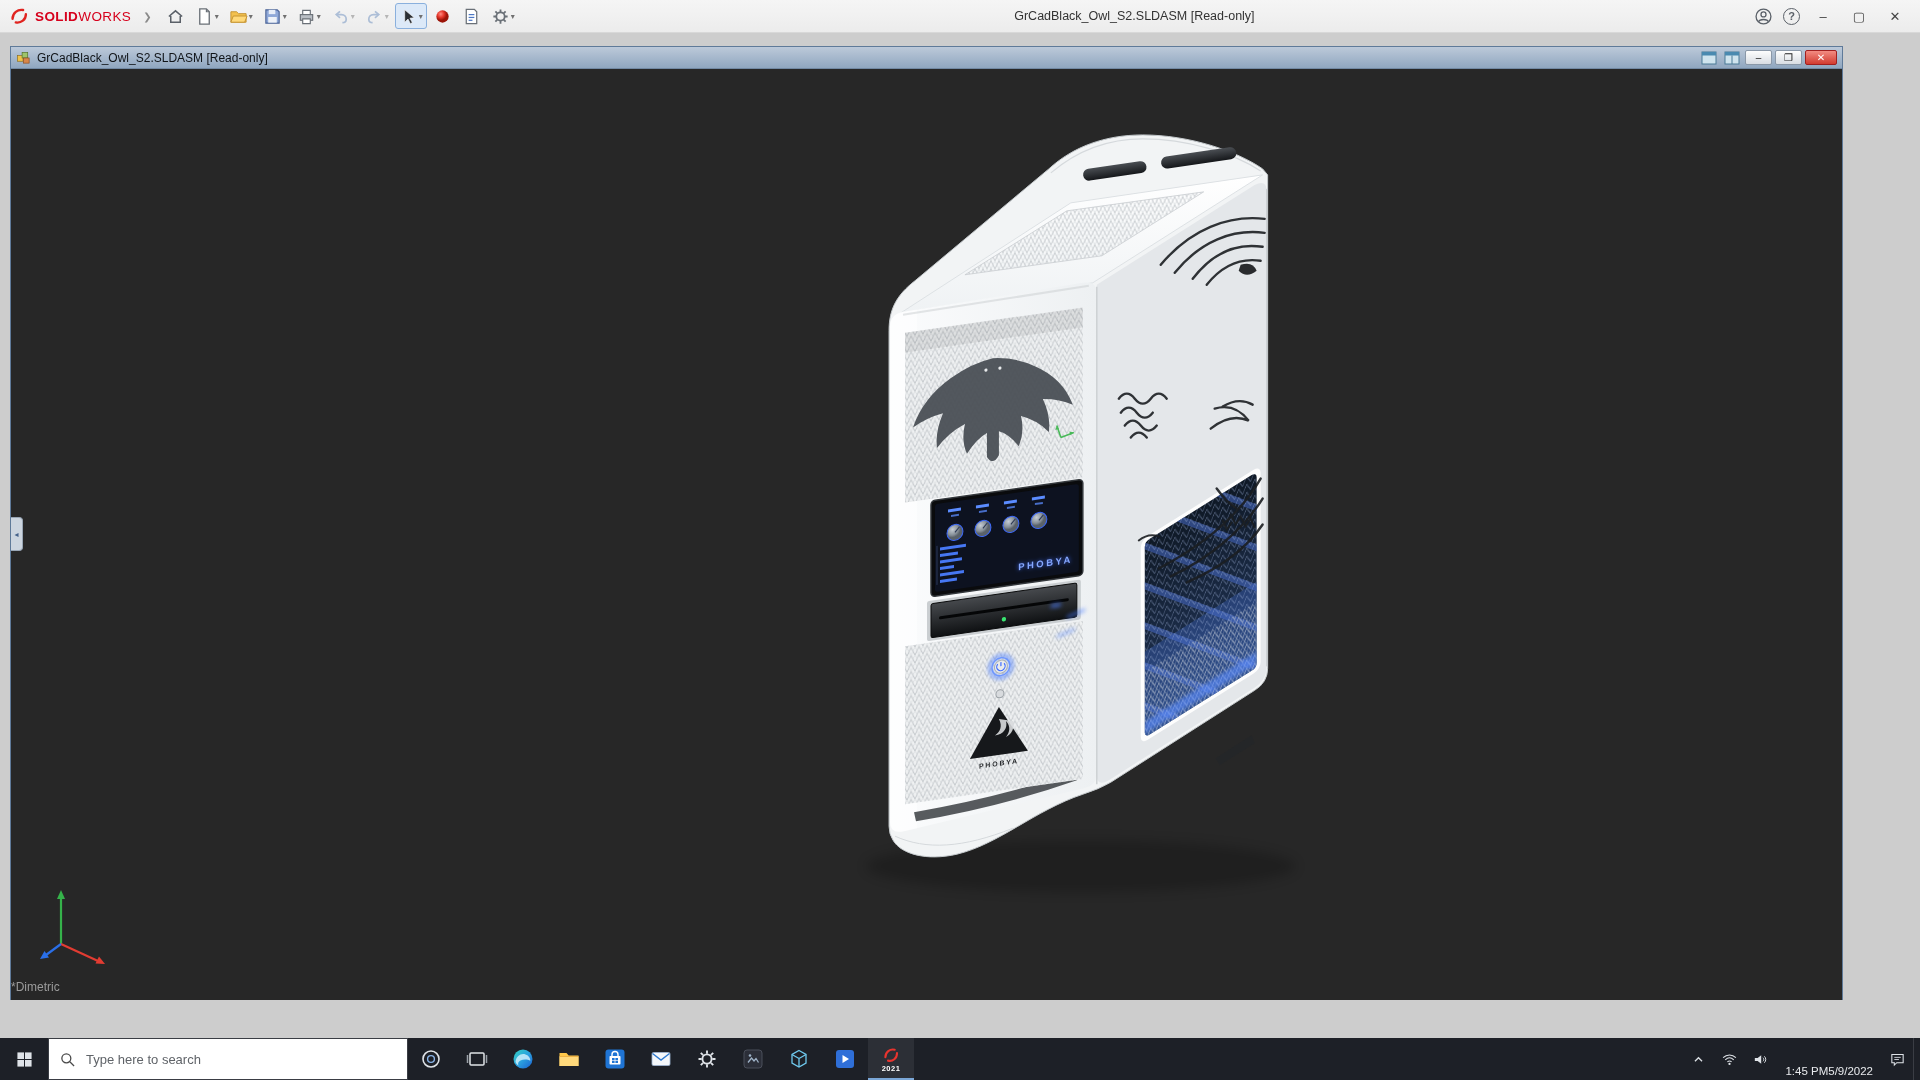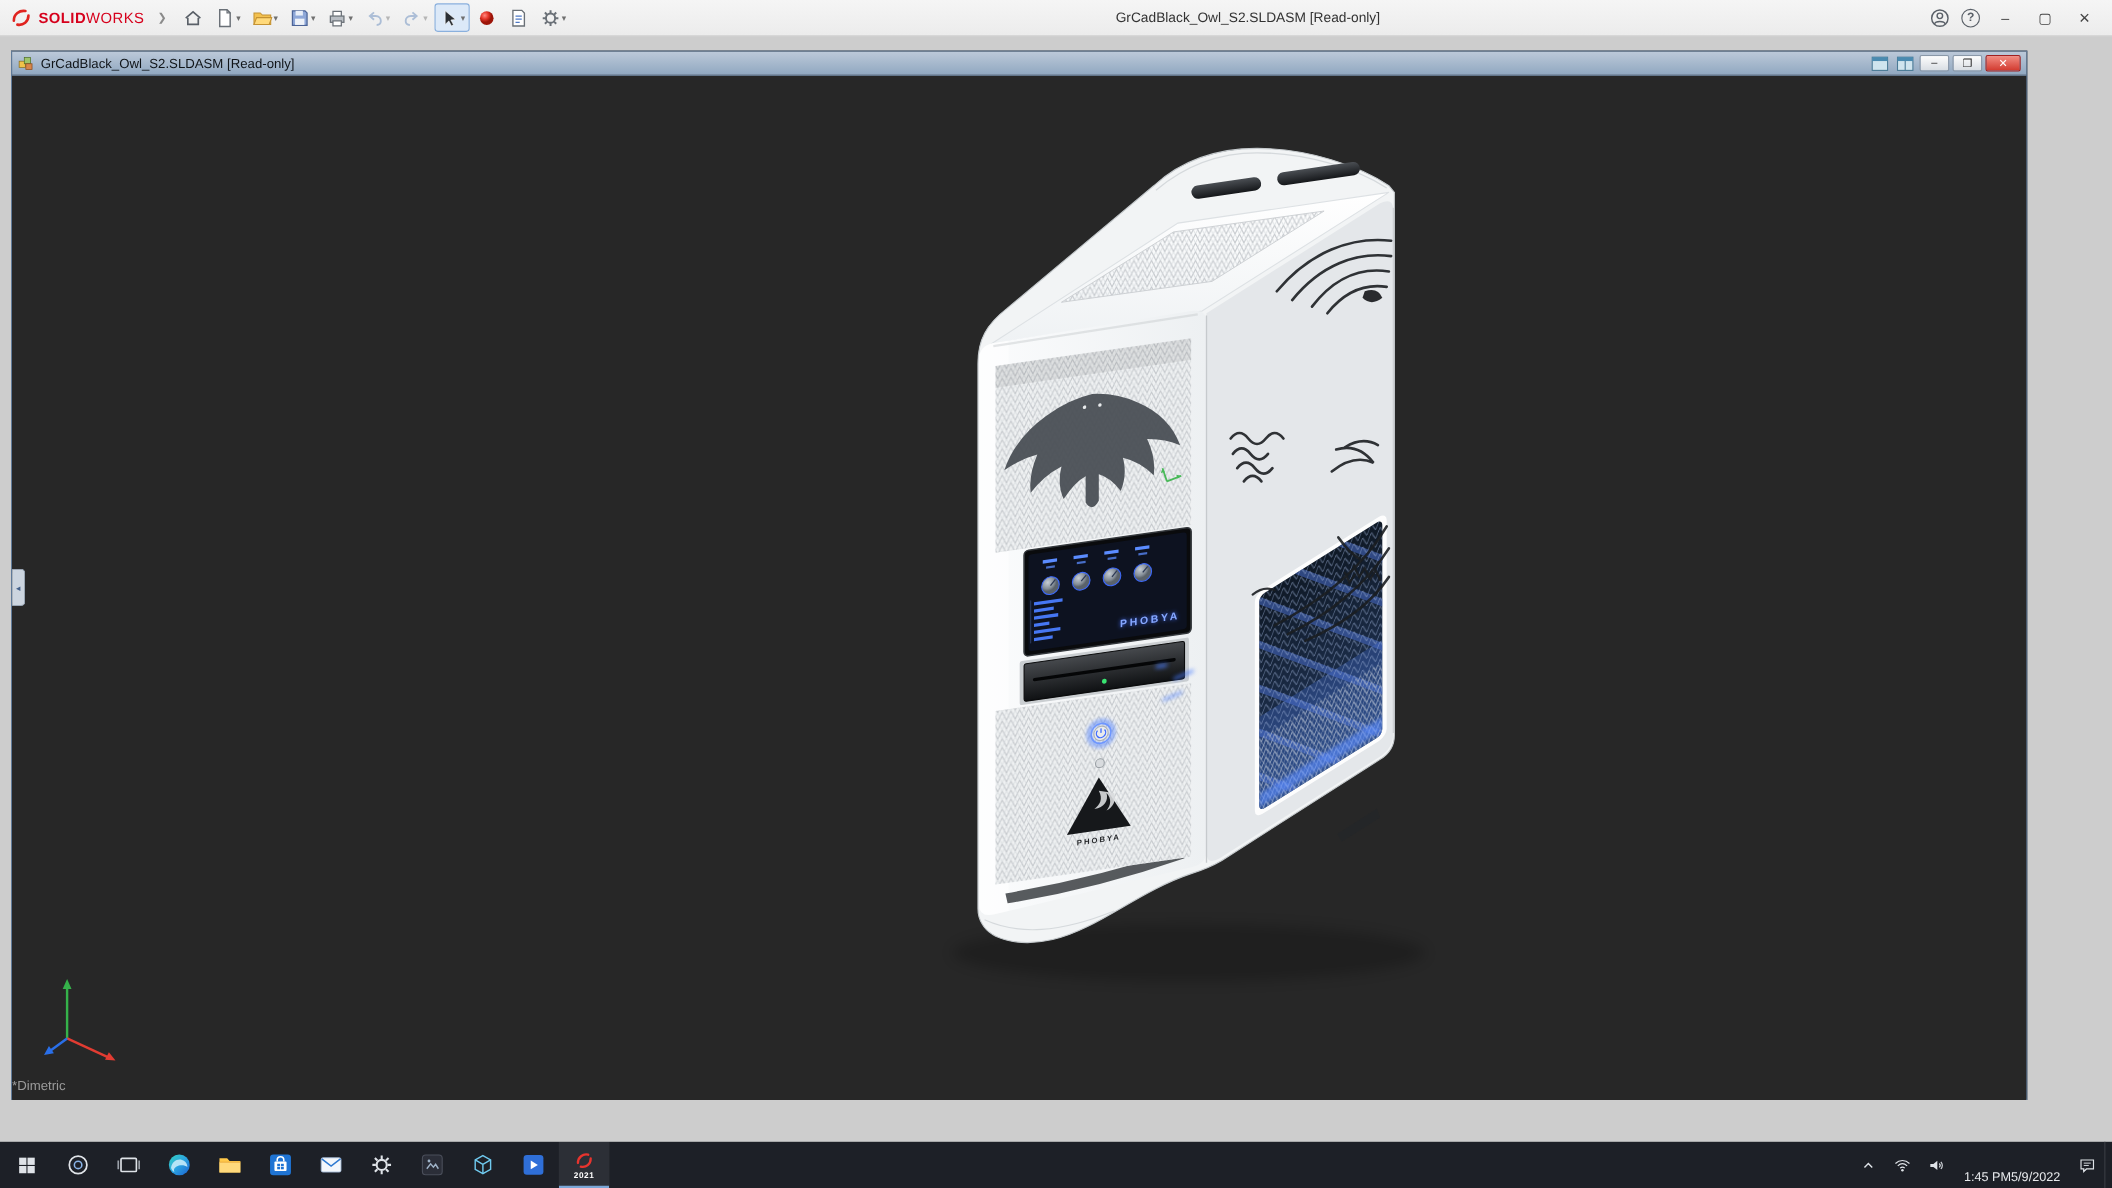--- a/index.html
+++ b/index.html
@@ -463,20 +463,27 @@
     <div class="tb-start">
       <svg width="17" height="17" viewBox="0 0 24 24">
         <g fill="#dfe3e8">
             <rect x="2" y="2" width="9.3" height="9.3"></rect>
             <rect x="12.7" y="2" width="9.3" height="9.3"></rect>
             <rect x="2" y="12.7" width="9.3" height="9.3"></rect>
             <rect x="12.7" y="12.7" width="9.3" height="9.3"></rect>
           </g>
       </svg>
     </div>
+    <div class="tb-search">
+      <svg width="17" height="17" viewBox="0 0 22 22">
+          <circle cx="9.5" cy="9.5" r="5.8" fill="none" stroke="#4a4a4a" stroke-width="1.7"></circle>
+          <path d="M14 14 L19.5 19.5" stroke="#4a4a4a" stroke-width="1.7"></path>
+        </svg>
+      <input class="search-input" readonly="" placeholder="Type here to search" style="">
+    </div>
     <div class="tb-icon">
       <svg viewBox="0 0 24 24">
           <circle cx="12" cy="12" r="8" fill="none" stroke="#dfe3e8" stroke-width="1.6"></circle>
           <circle cx="12" cy="12" r="3.4" fill="none" stroke="#8ab4e8" stroke-width="1.4"></circle>
         </svg>
     </div>
     <div class="tb-icon">
       <svg viewBox="0 0 24 24">
           <rect x="5" y="6" width="14" height="12" rx="1" fill="none" stroke="#dfe3e8" stroke-width="1.5"></rect>
           <path d="M2.5 8 V16 M21.5 8 V16" stroke="#9aa0a8" stroke-width="1.5"></path>

